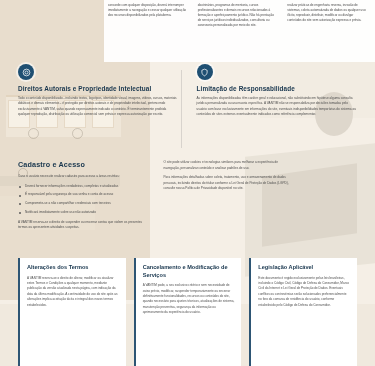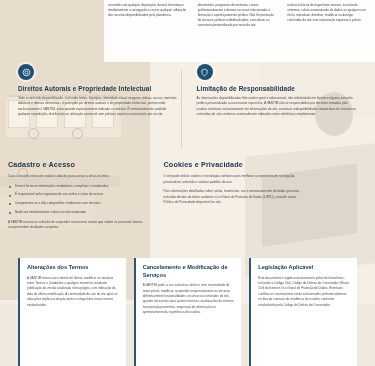--- a/index.html
+++ b/index.html
@@ -107,21 +107,21 @@
 
   
   .sec-divider {
     position:absolute; left:181px; top:70px; width:1px; height:78px;
     background:rgba(140,140,140,.28);
   }
 
   
   .mid {
     position:absolute; left:0; top:160px; width:309px;
-    display:flex; padding:0 8px; gap:18px;
+    display:flex; padding:0 18px; gap:18px;
   }
   .mid-col { flex:1; min-width:0; }
   .mid-title {
     font-size:7.2px; font-weight:bold; color:#17354d;
     letter-spacing:.15px; margin-bottom:5px;
   }
   .mid-col p {
     font-size:3.15px; line-height:1.78; color:#4d4d4d; margin-bottom:4px;
   }
   .mid-list { list-style:none; margin:4px 0 4px 0; }
@@ -231,21 +231,20 @@
       <ul class="mid-list">
         <li>Deverá fornecer informações verdadeiras, completas e atualizadas</li>
         <li>É responsável pela segurança de sua senha e conta de acesso</li>
         <li>Compromete-se a não compartilhar credenciais com terceiros</li>
         <li>Notificará imediatamente sobre uso não autorizado</li>
       </ul>
       <p>A VANTIM reserva-se o direito de suspender ou encerrar contas que violem os presentes termos ou apresentem atividades suspeitas.</p>
     </div>
 
     <div class="mid-col">
-      <div class="mid-title">Cookies e Privacidade</div>
       <p>O site pode utilizar cookies e tecnologias similares para melhorar a experiência de navegação, personalizar conteúdo e analisar padrões de uso.</p>
       <p>Para informações detalhadas sobre coleta, tratamento, uso e armazenamento de dados pessoais, incluindo direitos do titular conforme a Lei Geral de Proteção de Dados (LGPD), consulte nossa Política de Privacidade disponível no site.</p>
     </div>
 
   </div>
 
   <div class="cards">
 
     <div class="card">
       <div class="card-title">Alterações dos Termos</div>

